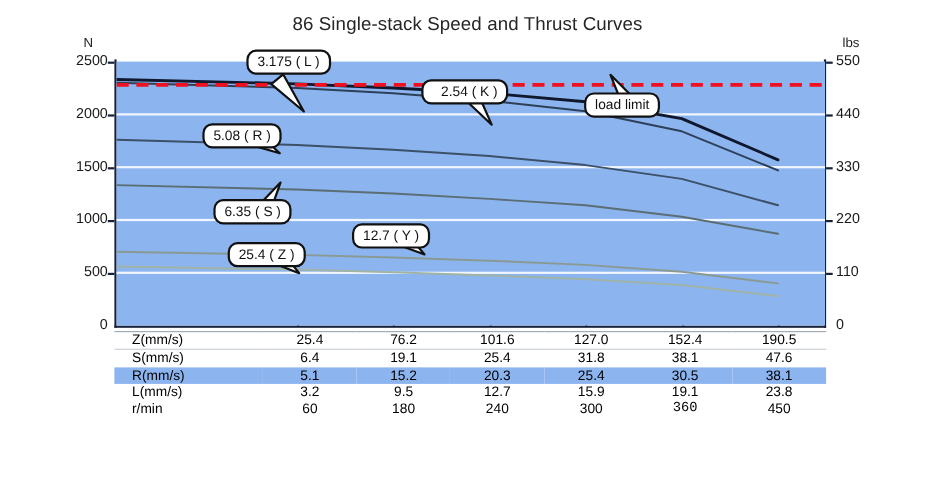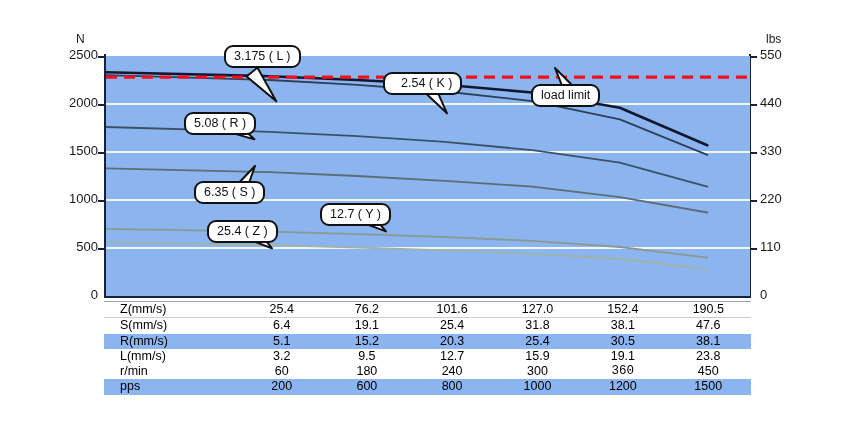--- a/index.html
+++ b/index.html
@@ -176,20 +176,21 @@
   #datatable tr.hdr td {
     border-top: 1px solid #9aa3ad;
     border-bottom: 1px solid #c8ced6;
   }
 </style>
 </head>
 <body>
 
 <div id="chart-root">
 
+  <div class="chart-title">86 Single-stack Speed and Thrust Curves</div>
 
   <div class="unit-left">N</div>
   <div class="unit-right">lbs</div>
 
   <div class="axis-line-left"></div>
   <div class="axis-line-right"></div>
   <div class="axis-line-bottom"></div>
 
   <div id="ytick-layer">
       <div class="ytick-l" style="top: 287px; left: 52px; width: 46px; text-align: right;">0</div>
@@ -313,25 +314,16 @@
         </tr>
         <tr>
           <td class="rowlabel">r/min</td>
           <td style="width: 87.5px;">60</td>
           <td style="width: 87.5px;">180</td>
           <td style="width: 87.5px;">240</td>
           <td style="width: 87.5px;">300</td>
           <td style="width: 87.5px; font-family: Liberation Mono, monospace;">360</td>
           <td style="width: 87.5px;">450</td>
         </tr>
-        <tr class="alt">
-          <td class="rowlabel">pps</td>
-          <td style="width: 87.5px;">200</td>
-          <td style="width: 87.5px;">600</td>
-          <td style="width: 87.5px;">800</td>
-          <td style="width: 87.5px;">1000</td>
-          <td style="width: 87.5px;">1200</td>
-          <td style="width: 87.5px;">1500</td>
-        </tr>
       </tbody>
   </table>
 
 </div>
 
 </body></html>

